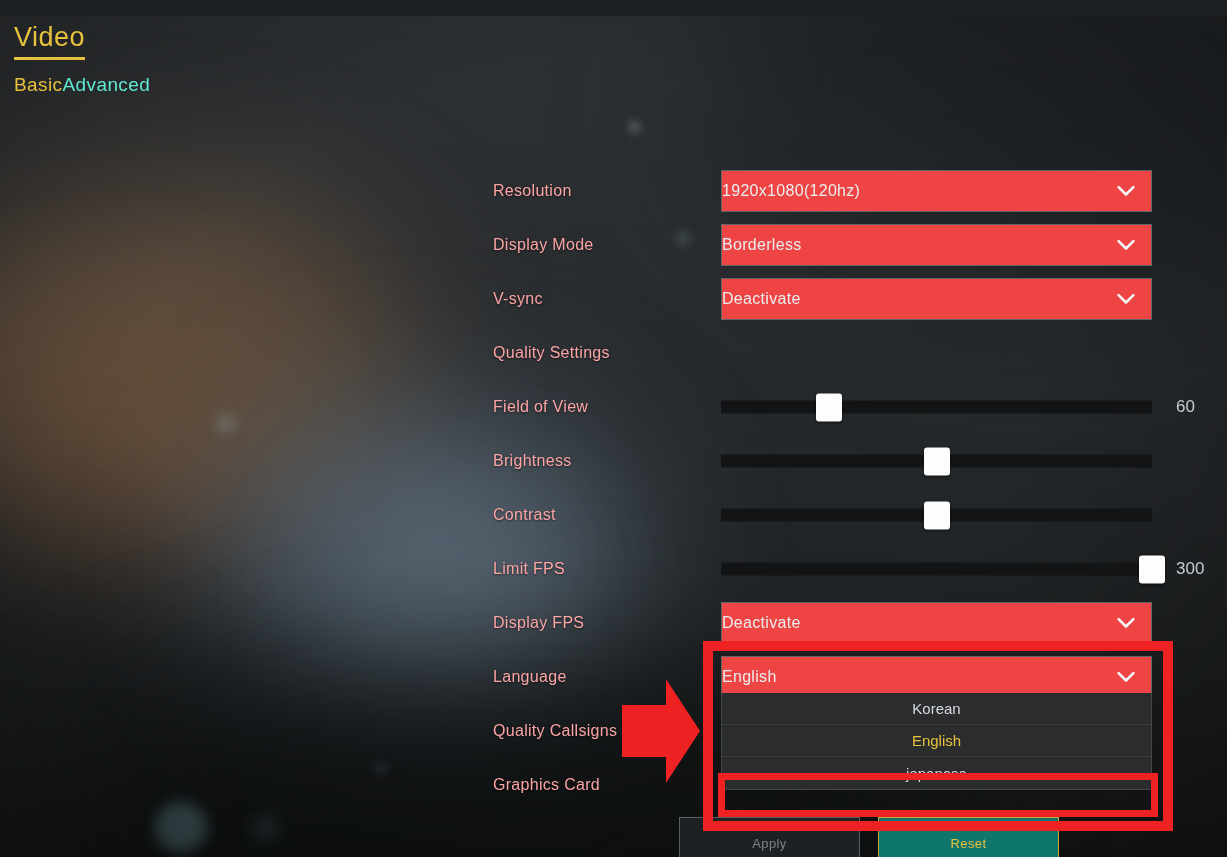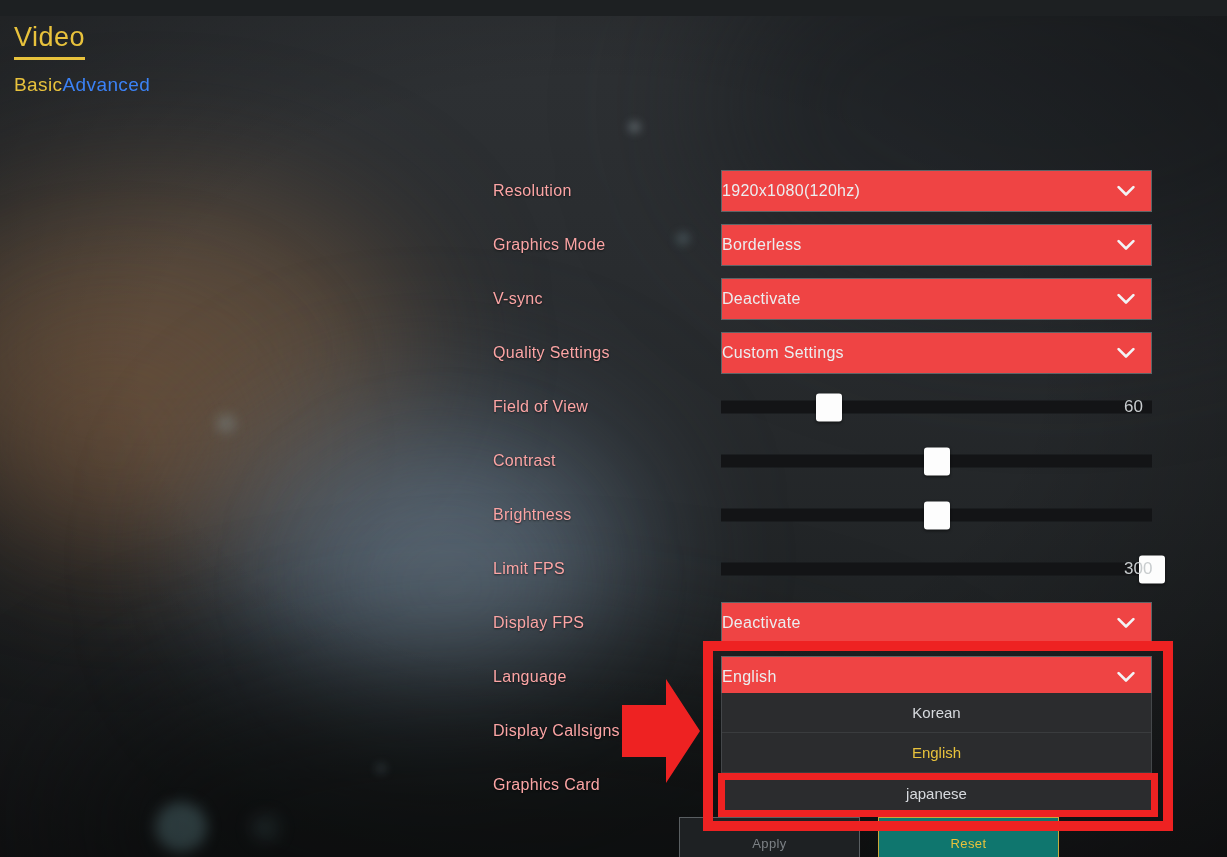--- a/index.html
+++ b/index.html
@@ -97,21 +97,21 @@
     letter-spacing:0.5px;
     line-height:34px;
     font-weight:400;
     padding-bottom:3px;
     border-bottom:3px solid #e8c23c;
     display:inline-block;
   }
   .tabs { margin-top:14px; display:flex; }
   .tab { font-size:19px; letter-spacing:0.4px; }
   .tab-active  { color:#e8c23c; }
-  .tab-inactive{ color:#3b82f6; }
+  .tab-inactive{ color:#5eead4; }
 
   
   .settings {
     position:absolute;
     left:0; top:148px;
     width:1227px;
   }
   .row {
     position:relative;
     height:54px;
@@ -165,39 +165,39 @@
     position:absolute;
     top:50%;
     transform:translate(-50%,-50%);
     width:26px; height:28px;
     background:#fdfdfd;
     border-radius:3px;
     box-shadow:0 1px 3px rgba(0,0,0,0.5);
   }
   .slider-value {
     position:absolute;
-    left:1124px; top:50%;
+    left:1176px; top:50%;
     transform:translateY(-50%);
     font-size:17px;
     color:#c8ccce;
     white-space:nowrap;
   }
 
   
   .lang-options {
     position:absolute;
     left:721px; top:677px;
     width:431px;
     background:#2b2c2e;
     border:1px solid #44474a;
     border-top:none;
     z-index:24;
   }
   .lang-option {
-    height:40px;
+    height:32px;
     display:flex;
     align-items:center;
     justify-content:center;
     font-size:15px;
     color:#d7dade;
     border-bottom:1px solid #3a3c3e;
   }
   .lang-option:last-child { border-bottom:none; }
   .lang-option.selected { color:#e8c23c; }
 
@@ -281,21 +281,21 @@
         <div class="dropdown">
           <span class="dropdown-value">1920x1080(120hz)</span>
           <span class="chev">
             <svg viewBox="0 0 18 11">
               <path d="M1.6 1.6 L9 9 L16.4 1.6" stroke="#f2f4f6" stroke-width="2.6" fill="none" stroke-linecap="round" stroke-linejoin="round"></path>
             </svg>
           </span>
         </div>
       </div>
       <div class="row">
-        <div class="row-label">Graphics Mode</div>
+        <div class="row-label">Display Mode</div>
         <div class="dropdown">
           <span class="dropdown-value">Borderless</span>
           <span class="chev">
             <svg viewBox="0 0 18 11">
               <path d="M1.6 1.6 L9 9 L16.4 1.6" stroke="#f2f4f6" stroke-width="2.6" fill="none" stroke-linecap="round" stroke-linejoin="round"></path>
             </svg>
           </span>
         </div>
       </div>
       <div class="row">
@@ -304,49 +304,41 @@
           <span class="dropdown-value">Deactivate</span>
           <span class="chev">
             <svg viewBox="0 0 18 11">
               <path d="M1.6 1.6 L9 9 L16.4 1.6" stroke="#f2f4f6" stroke-width="2.6" fill="none" stroke-linecap="round" stroke-linejoin="round"></path>
             </svg>
           </span>
         </div>
       </div>
       <div class="row">
         <div class="row-label">Quality Settings</div>
-        <div class="dropdown">
-          <span class="dropdown-value">Custom Settings</span>
-          <span class="chev">
-            <svg viewBox="0 0 18 11">
-              <path d="M1.6 1.6 L9 9 L16.4 1.6" stroke="#f2f4f6" stroke-width="2.6" fill="none" stroke-linecap="round" stroke-linejoin="round"></path>
-            </svg>
-          </span>
-        </div>
       </div>
       <div class="row">
         <div class="row-label">Field of View</div>
         <div class="slider-track">
           <div class="slider-knob" style="left: 25%;"></div>
         </div>
         <div class="slider-value">60</div>
       </div>
       <div class="row">
+        <div class="row-label">Brightness</div>
+        <div class="slider-track">
+          <div class="slider-knob" style="left: 50%;"></div>
+        </div>
+      </div>
+      <div class="row">
         <div class="row-label">Contrast</div>
         <div class="slider-track">
           <div class="slider-knob" style="left: 50%;"></div>
         </div>
       </div>
       <div class="row">
-        <div class="row-label">Brightness</div>
-        <div class="slider-track">
-          <div class="slider-knob" style="left: 50%;"></div>
-        </div>
-      </div>
-      <div class="row">
         <div class="row-label">Limit FPS</div>
         <div class="slider-track">
           <div class="slider-knob" style="left: 100%;"></div>
         </div>
         <div class="slider-value">300</div>
       </div>
       <div class="row">
         <div class="row-label">Display FPS</div>
         <div class="dropdown">
           <span class="dropdown-value">Deactivate</span>
@@ -362,21 +354,21 @@
         <div class="dropdown">
           <span class="dropdown-value">English</span>
           <span class="chev">
             <svg viewBox="0 0 18 11">
               <path d="M1.6 1.6 L9 9 L16.4 1.6" stroke="#f2f4f6" stroke-width="2.6" fill="none" stroke-linecap="round" stroke-linejoin="round"></path>
             </svg>
           </span>
         </div>
       </div>
       <div class="row">
-        <div class="row-label">Display Callsigns</div>
+        <div class="row-label">Quality Callsigns</div>
       </div>
       <div class="row">
         <div class="row-label">Graphics Card</div>
       </div>
     </div>
 
   <div class="lang-options" id="lang-options">
       <div class="lang-option">Korean</div>
       <div class="lang-option selected">English</div>
       <div class="lang-option">japanese</div>

